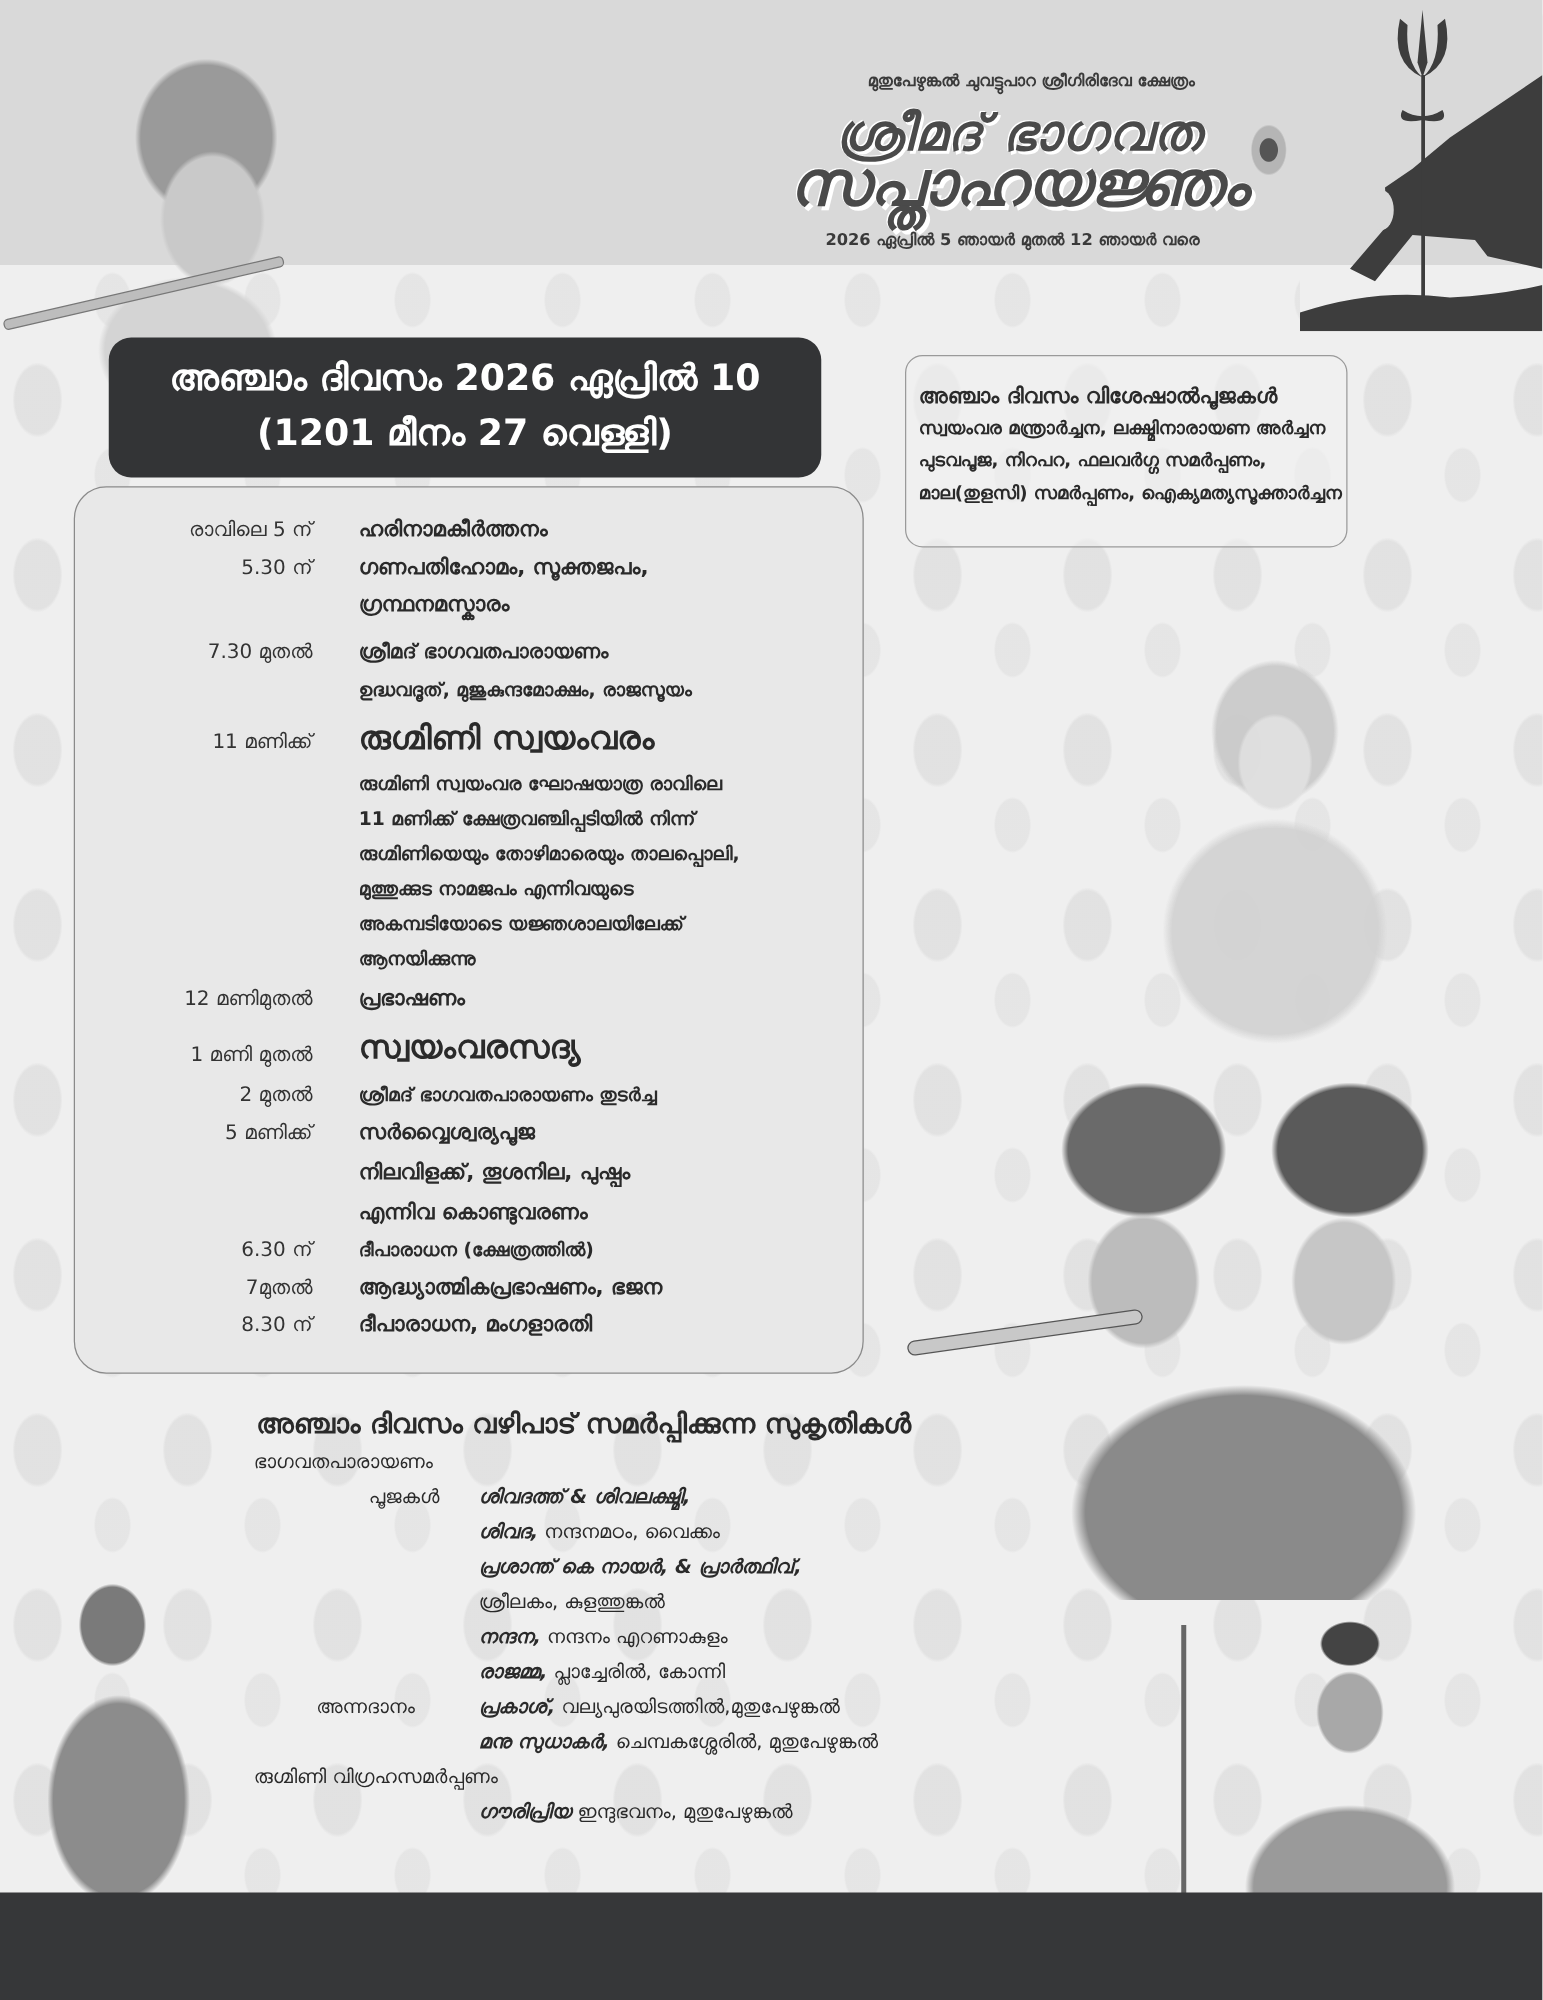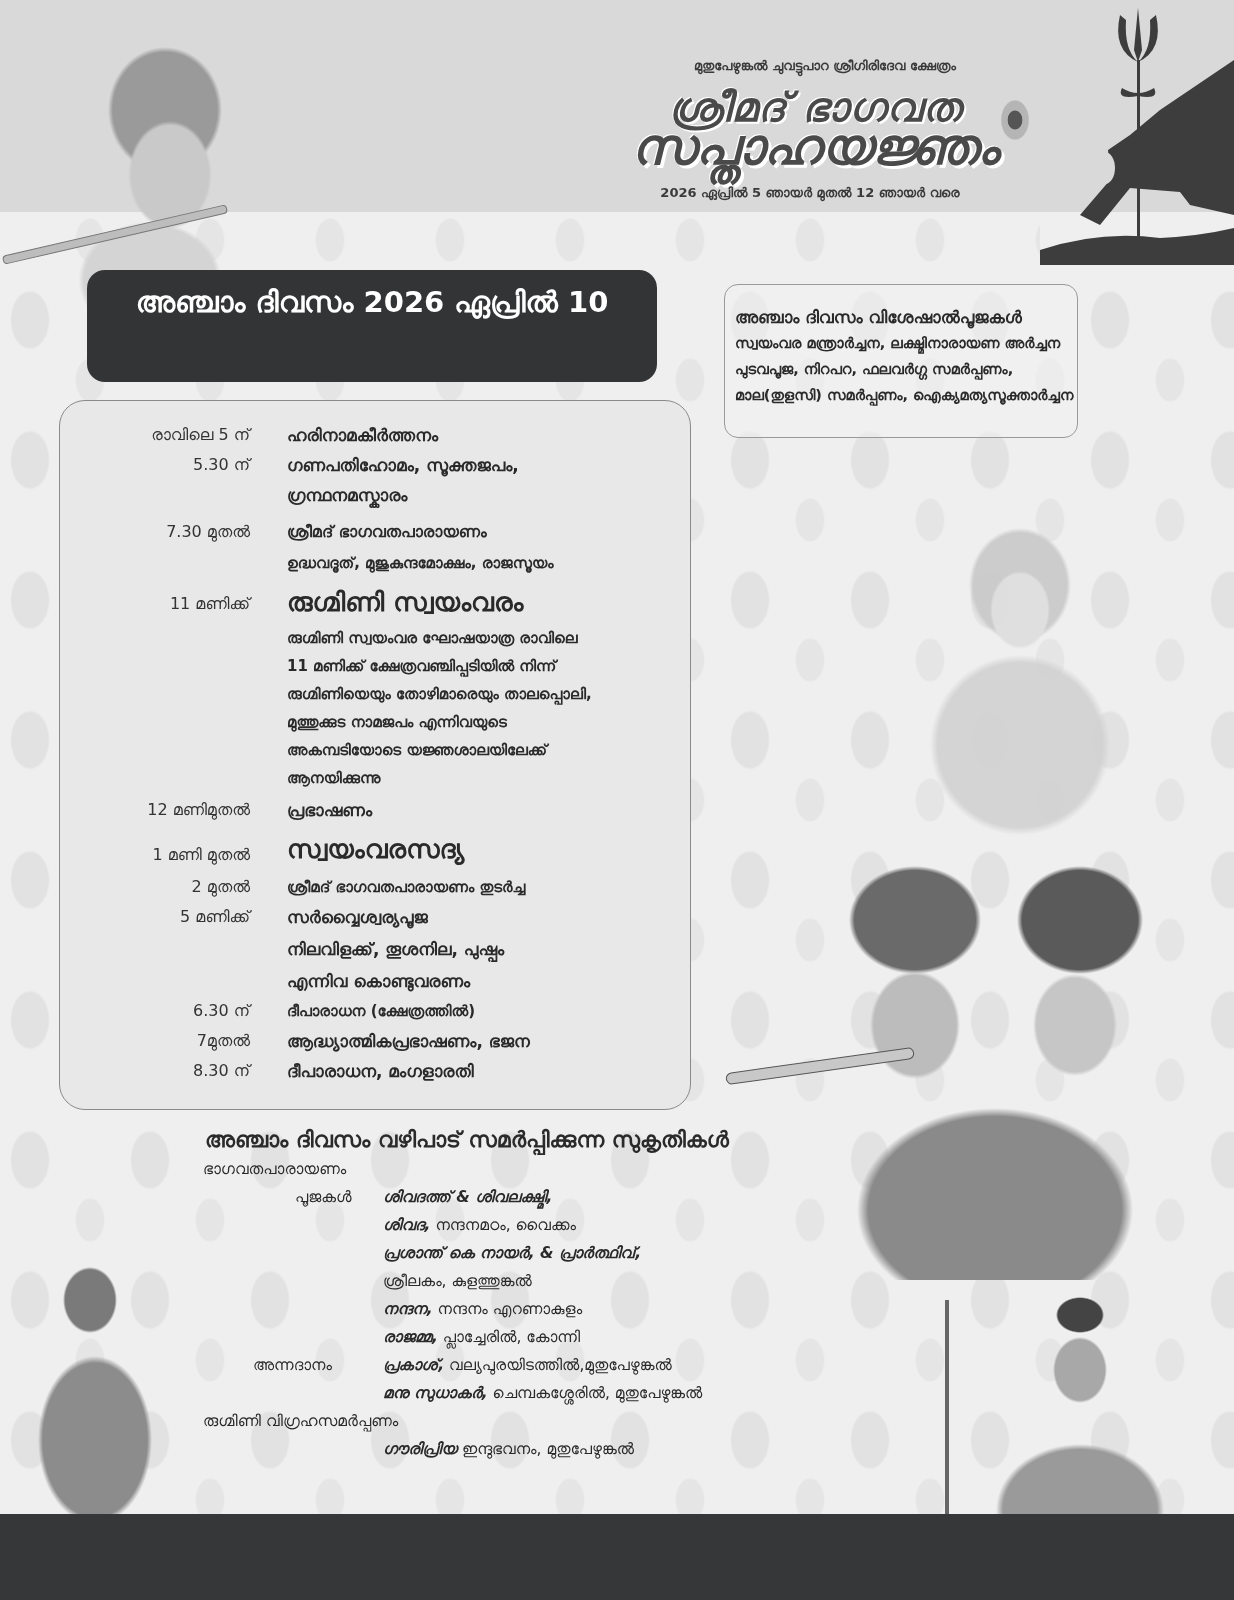--- a/index.html
+++ b/index.html
@@ -60,21 +60,21 @@
   }
   .special-box {
     position: absolute; left: 724px; top: 284px; width: 354px; height: 154px;
     border: 1px solid #9a9a9a; border-radius: 14px; padding: 22px 4px 0 10px;
     background: rgba(240,240,240,.6);
   }
   .special-box .sb-title { font-size: 17px; font-weight: bold; margin-bottom: 3px; }
   .special-box .sb-line { font-size: 14.5px; font-weight: bold; line-height: 26px; white-space: nowrap; }
   .schedule-box {
     position: absolute; left: 59px; top: 389px; width: 632px; height: 710px;
-    background: #e8e8e8; border: 1px solid #8a8a8a; border-radius: 26px; margin-top: 11px;
+    background: #e8e8e8; border: 1px solid #8a8a8a; border-radius: 26px;
   }
   .sched-row { position: absolute; left: 0; width: 632px; }
   .sched-time {
     position: absolute; left: 0; width: 190px; text-align: right;
     font-size: 16px; color: #333;
   }
   .sched-event { position: absolute; left: 227px; width: 400px; font-weight: bold; color: #2a2a2a; }
   .ev-md { font-size: 17px; line-height: 28px; }
   .ev-sm { font-size: 15px; line-height: 28px; }
   .ev-lg { font-size: 26px; line-height: 36px; }
@@ -143,20 +143,21 @@
   <ellipse cx="65" cy="168" rx="10" ry="16" fill="#d9d9d9"></ellipse>
   <rect x="97" y="60" width="3" height="178" fill="#3d3d3d"></rect>
   <path d="M98 8 L102 50 L98 62 L94 50 Z" fill="#3d3d3d"></path>
   <path d="M80 15 Q72 50 98 62 Q84 50 86 20 Z" fill="#3d3d3d"></path>
   <path d="M116 15 Q124 50 98 62 Q112 50 110 20 Z" fill="#3d3d3d"></path>
   <path d="M82 88 Q98 98 114 88 Q120 100 98 96 Q76 100 82 88 Z" fill="#3d3d3d"></path>
 </svg>
 
 <div class="day-banner">
   <div>അഞ്ചാം ദിവസം 2026 ഏപ്രിൽ 10</div>
+  <div>(1201 മീനം 27 വെള്ളി)</div>
 </div>
 
 <div class="special-box">
   <div class="sb-title">അഞ്ചാം  ദിവസം വിശേഷാൽപൂജകൾ</div>
   <div class="sb-line">സ്വയംവര മന്ത്രാർച്ചന, ലക്ഷ്മിനാരായണ അർച്ചന</div>
   <div class="sb-line">പുടവപൂജ, നിറപറ, ഫലവർഗ്ഗ സമർപ്പണം,</div>
   <div class="sb-line">മാല(തുളസി) സമർപ്പണം, ഐക്യമത്യസൂക്താർച്ചന</div>
 </div>
 
 <div class="schedule-box">

